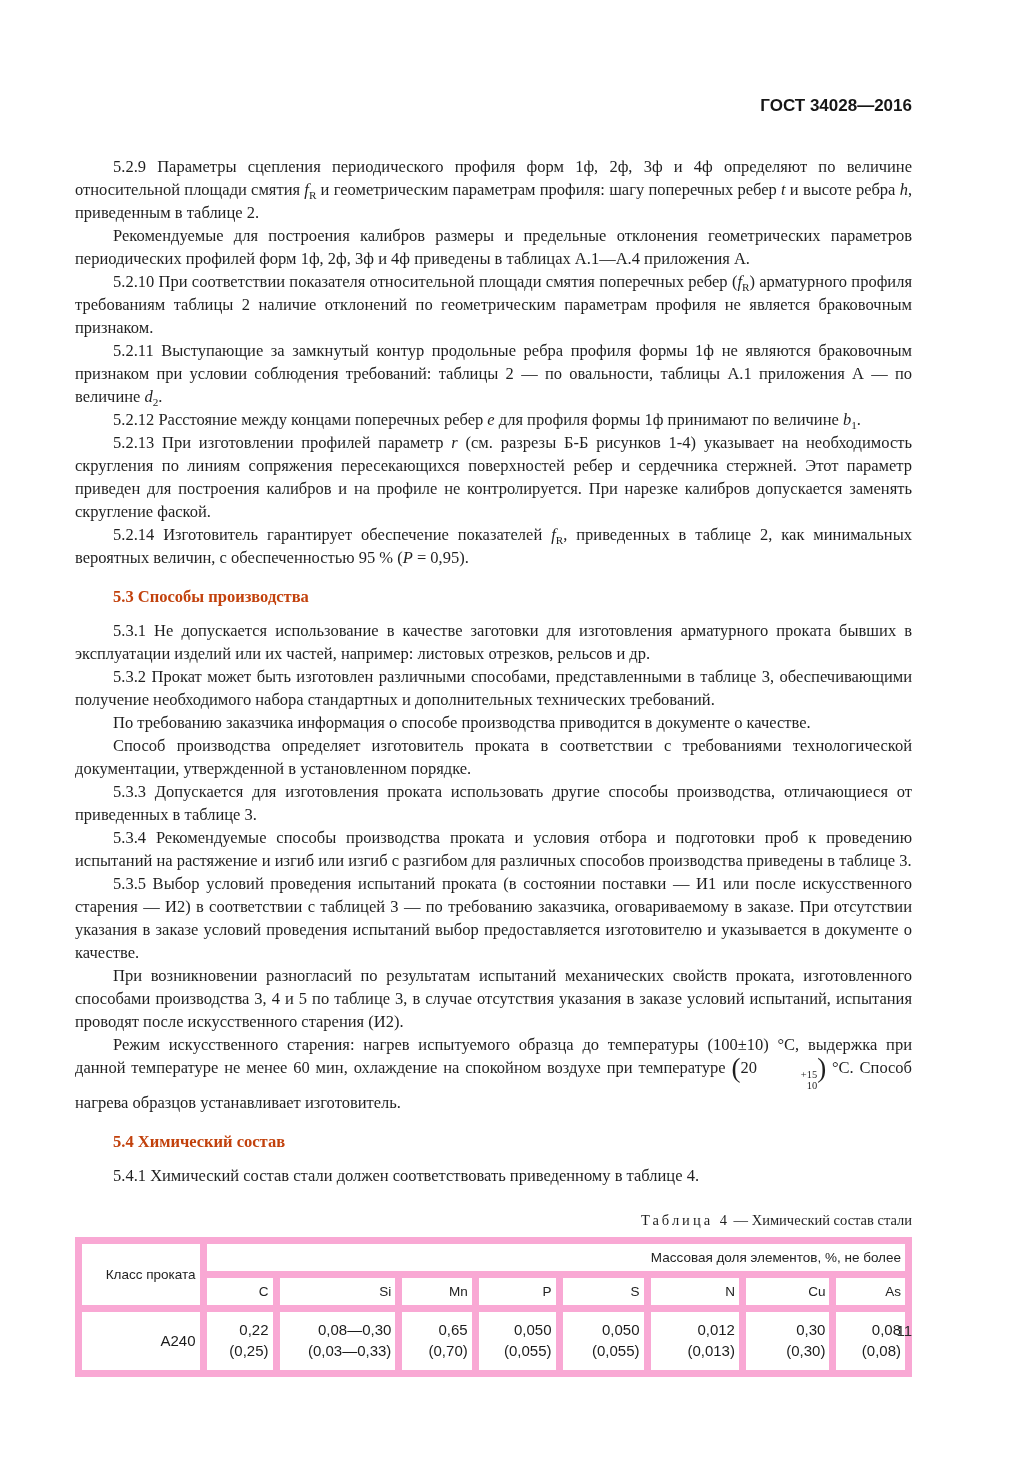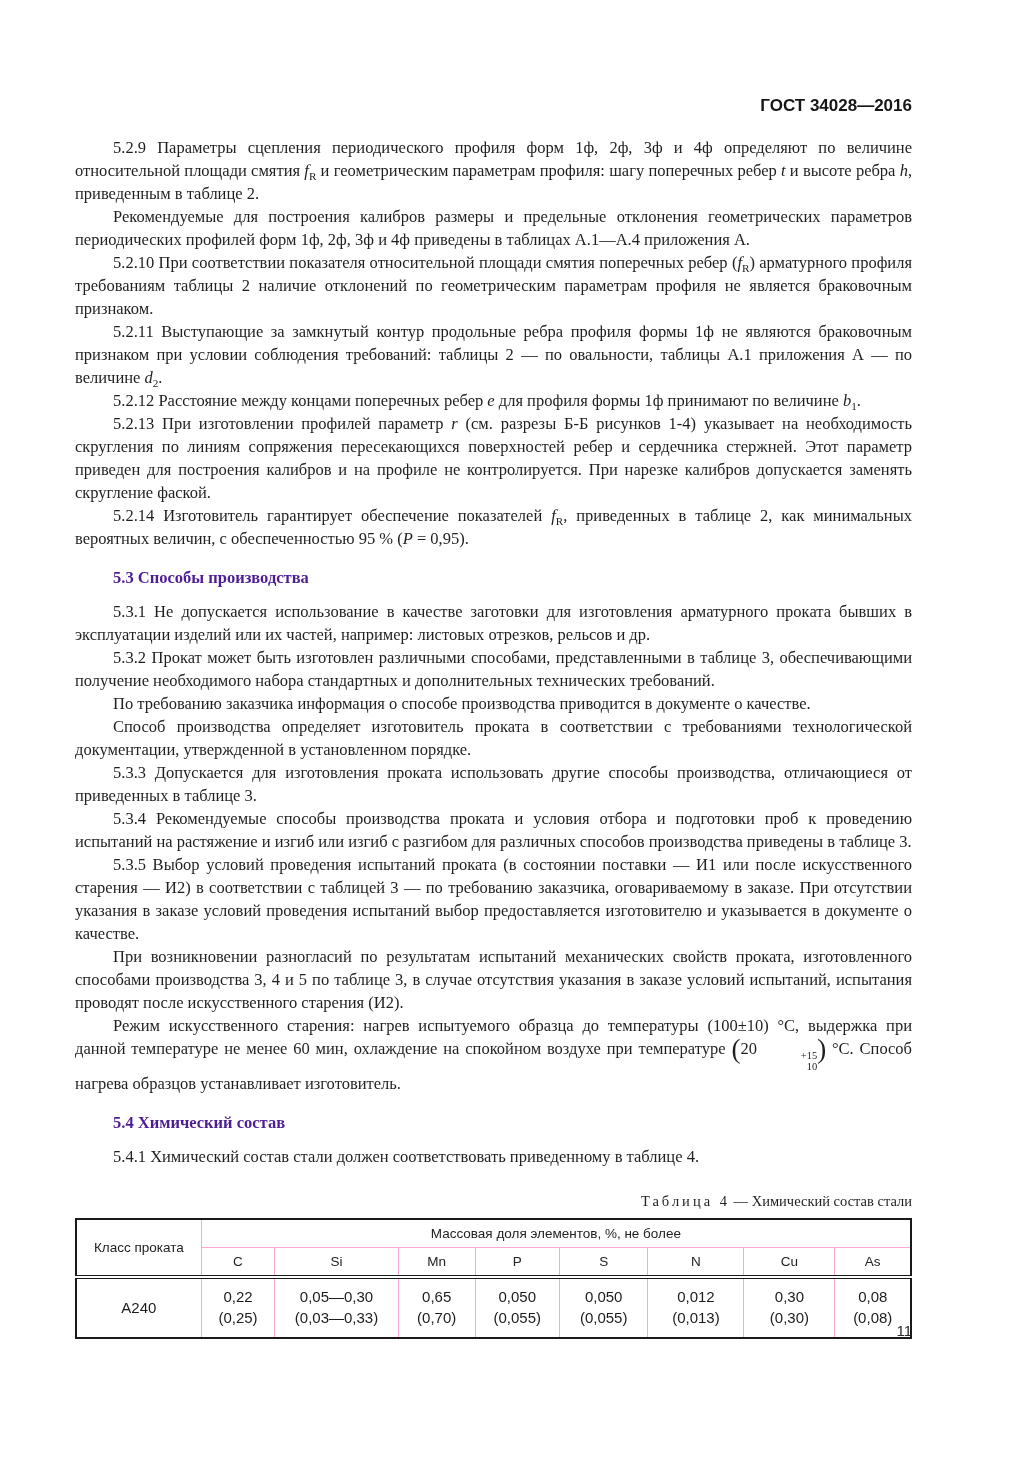--- a/index.html
+++ b/index.html
@@ -13,37 +13,37 @@
     padding: 96px 121px 0 75px;
     font-family: "Liberation Sans", "DejaVu Sans", sans-serif;
     color: #1f1f1f;
     overflow: hidden;
   }
   .page-header {
     text-align: right;
     font-weight: bold;
     font-size: 17px;
     line-height: 20px;
-    margin-bottom: 20px;
+    margin-bottom: 39px;
     color: #161616;
   }
   .doc-body p { margin: 0; font-family: Liberation Serif, serif; }
   .doc-body .para {
     font-size: 16.5px;
     line-height: 23px;
     text-align: justify;
     text-indent: 38px;
   }
   .doc-body .heading {
     font-size: 16.5px;
     line-height: 23px;
     font-weight: bold;
     text-indent: 38px;
     margin: 16px 0 11px 0;
-    color: #4c1d95;
+    color: #c2410c;
   }
   .doc-body .caption {
     font-size: 14.5px;
     line-height: 19px;
     margin: 24px 0 7px 0;
     text-indent: 0;
     text-align: right;
   }
   .spaced { letter-spacing: 3px; }
   sub { font-size: 0.68em; line-height: 0; }
@@ -61,22 +61,22 @@
     vertical-align: -4px;
     line-height: 0;
   }
   .chem-table {
     width: 100%;
     border-collapse: collapse;
     border: 2px solid #1a1a1a;
     table-layout: fixed;
   }
   .chem-table th, .chem-table td {
-    border: 1px solid #f9a8d4;
-    text-align: center;
+    border: 7px solid #f9a8d4;
+    text-align: right;
     vertical-align: middle;
     font-weight: normal;
     padding: 5px 4px;
   }
   .chem-table thead th { font-size: 13.5px; line-height: 17px; color: #222; }
   .chem-table thead { border-bottom: 4px double #1a1a1a; }
   .chem-table thead tr:nth-child(2) th,
   .chem-table th[rowspan] { border-bottom: 4px double #1a1a1a; }
   .chem-table tbody td {
     font-size: 15px;
@@ -154,21 +154,21 @@
           <th>N</th>
           <th>Cu</th>
           <th>As</th>
         </tr>
     </thead>
     <tbody id="table-body">
         <tr>
           <td>А240</td>
           <td>0,22
 (0,25)</td>
-          <td>0,05—0,30
+          <td>0,08—0,30
 (0,03—0,33)</td>
           <td>0,65
 (0,70)</td>
           <td>0,050
 (0,055)</td>
           <td>0,050
 (0,055)</td>
           <td>0,012
 (0,013)</td>
           <td>0,30

